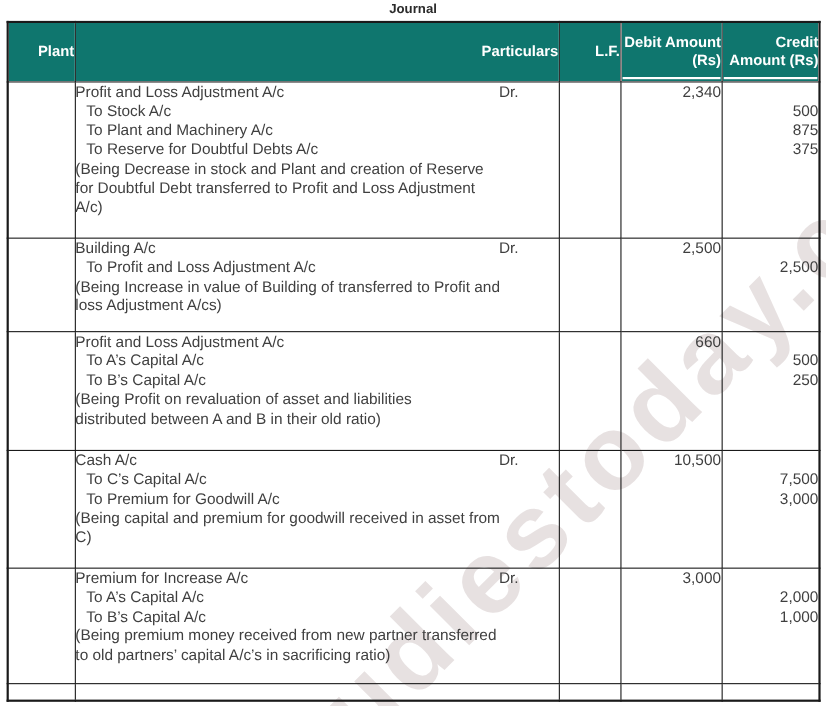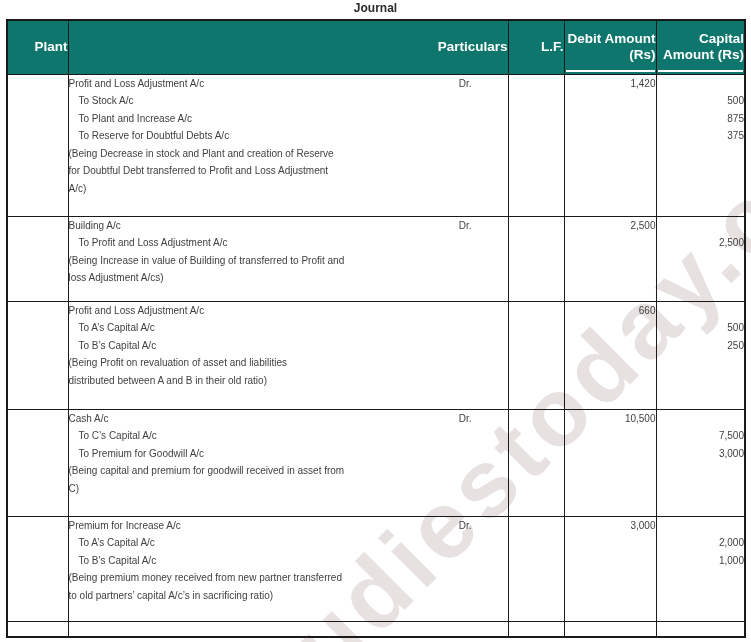--- a/index.html
+++ b/index.html
@@ -67,21 +67,21 @@
   }
   .journal th.rs-underline::after {
     content: "";
     position: absolute;
     left: 1px; right: 1px; bottom: 2px;
     height: 2px;
     background: #ffffff;
   }
   .part-cell, .amt-cell, .date-cell, .lf-cell {
     vertical-align: top;
-    font-size: 10px;
+    font-size: 14px;
     line-height: 17.5px;
   }
   .part-cell { padding: 17px 4px 4px 8px; }
   .amt-cell  { padding: 17px 8px 4px 2px; text-align: right; }
   .line { display: flex; justify-content: space-between; white-space: nowrap; overflow: hidden; }
   .line.ind { padding-left: 10px; }
   .line .dr { padding-right: 36px; }
   .line.amt { display: block; }
 </style>
 </head>
@@ -97,53 +97,53 @@
       <col style="width:56px">
       <col style="width:92px">
       <col style="width:89px">
     </colgroup>
     <thead>
       <tr>
         <th>Plant</th>
         <th>Particulars</th>
         <th>L.F.</th>
         <th class="rs-underline">Debit Amount (Rs)</th>
-        <th class="rs-underline">Capital Amount (Rs)</th>
+        <th class="rs-underline">Credit Amount (Rs)</th>
       </tr>
     </thead>
     <tbody id="entries-body">
         <tr style="height: 142px;">
           <td class="date-cell"></td>
           <td class="part-cell">
             <div class="line">
               <span>Profit and Loss Adjustment A/c</span>
               <span class="dr">Dr.</span>
             </div>
             <div class="line ind">
               <span>To Stock A/c</span>
             </div>
             <div class="line ind">
-              <span>To Plant and Increase A/c</span>
+              <span>To Plant and Machinery A/c</span>
             </div>
             <div class="line ind">
               <span>To Reserve for Doubtful Debts A/c</span>
             </div>
             <div class="line">
               <span>(Being Decrease in stock and Plant and creation of Reserve</span>
             </div>
             <div class="line">
               <span>for Doubtful Debt transferred to Profit and Loss Adjustment</span>
             </div>
             <div class="line">
               <span>A/c)</span>
             </div>
           </td>
           <td class="lf-cell"></td>
           <td class="amt-cell">
-            <div class="line amt">1,420</div>
+            <div class="line amt">2,340</div>
             <div class="line amt">&nbsp;</div>
             <div class="line amt">&nbsp;</div>
             <div class="line amt">&nbsp;</div>
             <div class="line amt">&nbsp;</div>
             <div class="line amt">&nbsp;</div>
             <div class="line amt">&nbsp;</div>
           </td>
           <td class="amt-cell">
             <div class="line amt">&nbsp;</div>
             <div class="line amt">500</div>

